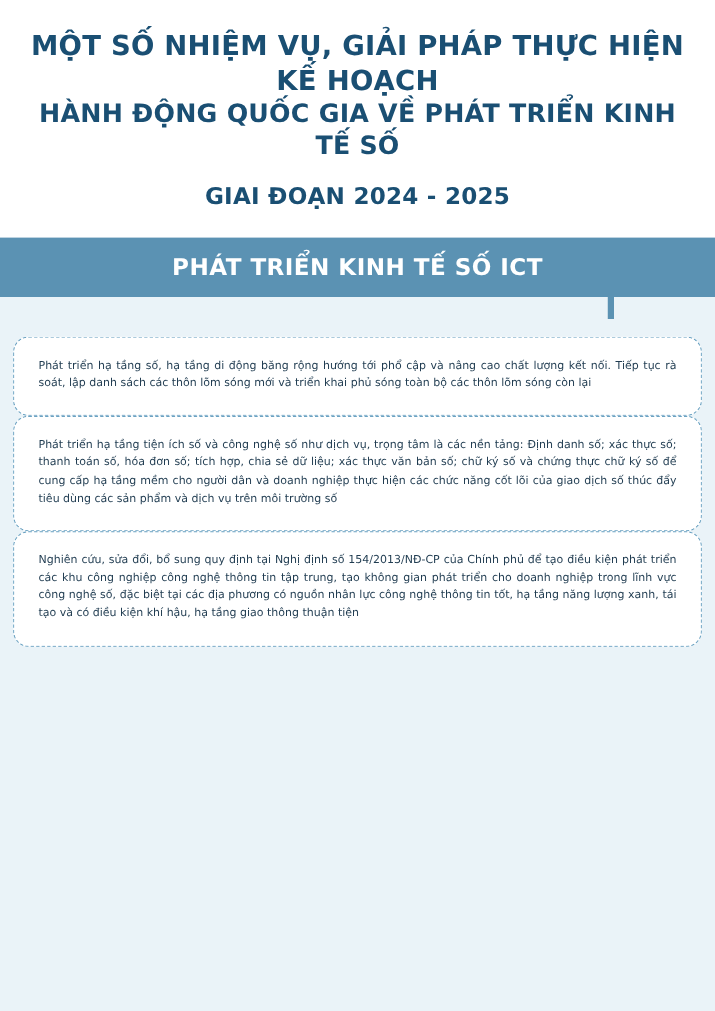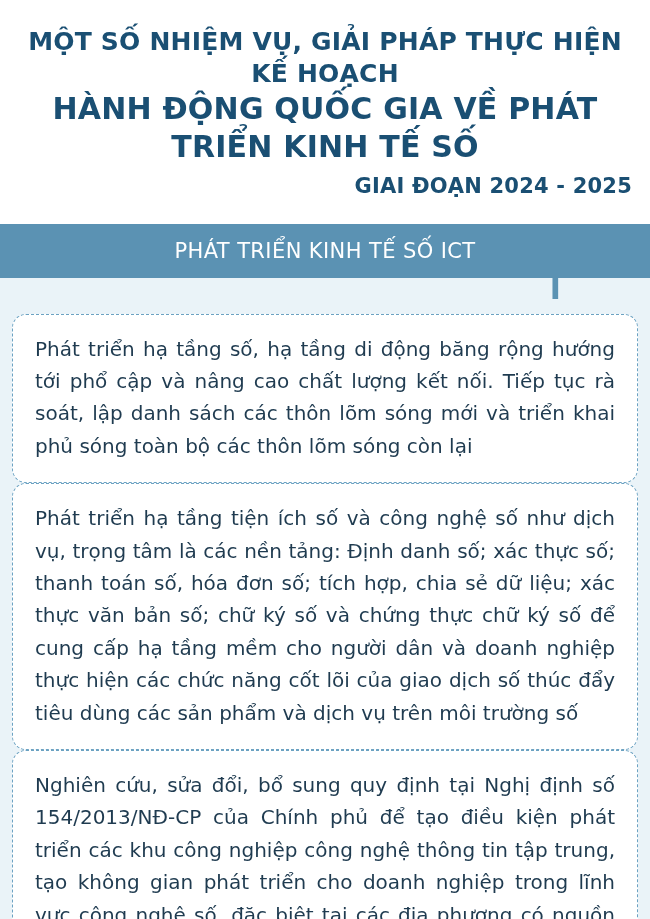--- a/index.html
+++ b/index.html
@@ -30,37 +30,37 @@
   }
   .title-line {
     display: block;
     color: #1a4f73;
     font-weight: 800;
     letter-spacing: 0.2px;
     line-height: 1.28;
     text-transform: uppercase;
   }
   .title-line-1 { font-size: 25px; }
-  .title-line-2 { font-size: 30px; }
-  .title-line-3 { font-size: 21px; margin-top: 6px; text-align: right; }
+  .title-line-2 { font-size: 23px; }
+  .title-line-3 { font-size: 21px; margin-top: 16px; }
 
   
   .section-bar {
     position: relative;
     background: #5b92b3;
     height: 54px;
     display: flex;
     align-items: center;
     justify-content: center;
     margin-top: 10px;
   }
   .section-bar-text {
     color: #ffffff;
     font-size: 21px;
-    font-weight: 400;
+    font-weight: 700;
     letter-spacing: 0.4px;
     text-transform: uppercase;
   }
 
   
   .body-area {
     position: relative;
     background: #eaf3f8;
     padding: 0 0 18px 0;
     min-height: 640px;
@@ -95,21 +95,21 @@
     margin: 0 12px;
     background: #ffffff;
     border: 1px dashed #6ba2c2;
     border-radius: 14px;
     padding: 18px 22px 20px 22px;
     box-sizing: border-box;
   }
   .card p {
     margin: 0;
     color: #1f3b50;
-    font-size: 20px;
+    font-size: 10px;
     line-height: 1.62;
     text-align: justify;
     text-justify: inter-word;
   }
 
   .card + .connector { }
 </style>
 </head>
 <body>
 

